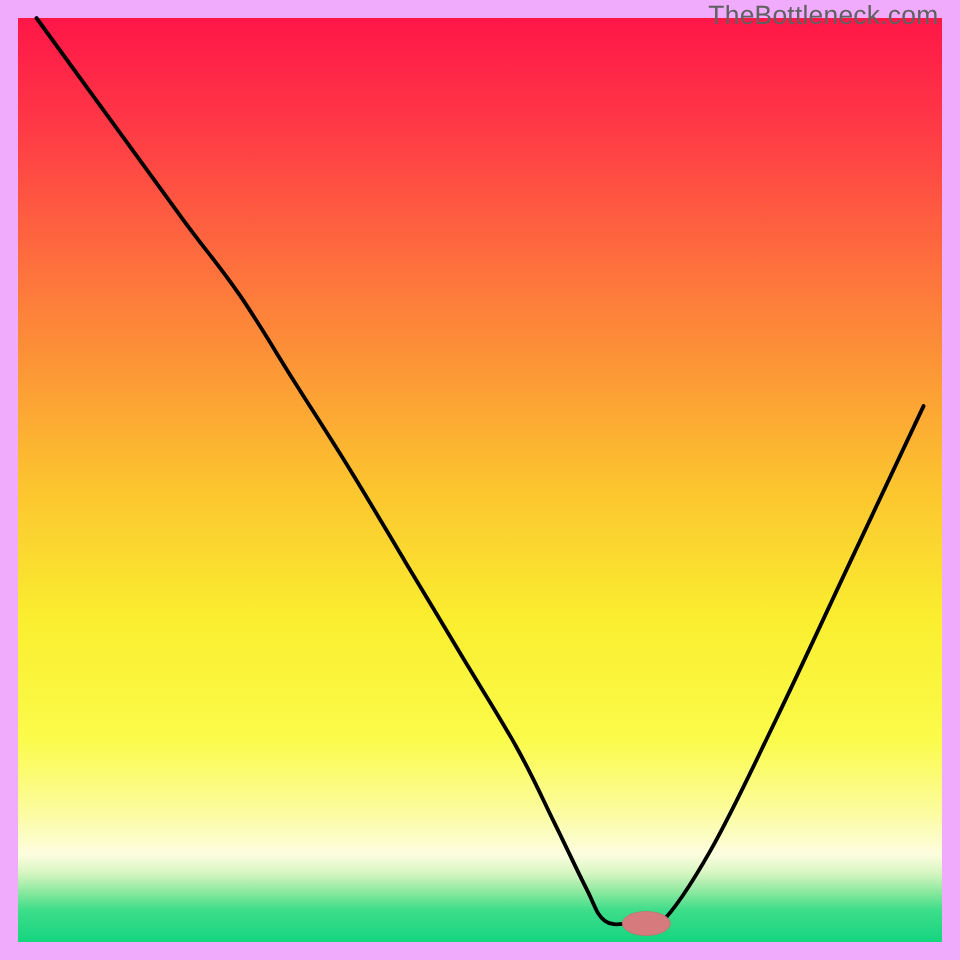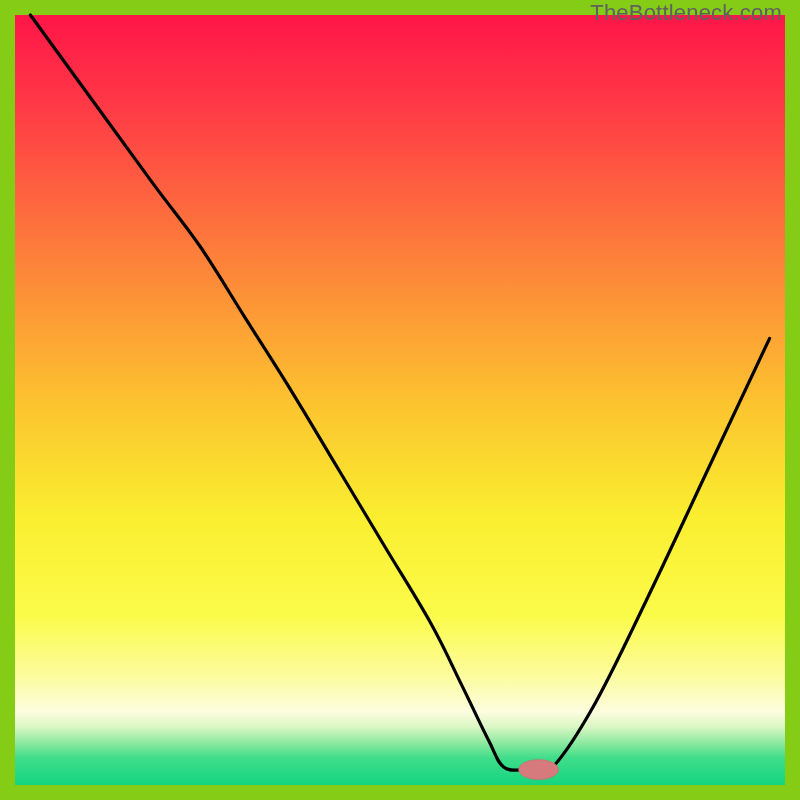--- a/index.html
+++ b/index.html
@@ -8,21 +8,21 @@
     width: 800px;
     height: 800px;
     overflow: hidden;
     background: #000;
     font-family: Arial, Helvetica, sans-serif;
   }
   .frame {
     position: relative;
     width: 800px;
     height: 800px;
-    background: #84cc16;
+    background: #f0abfc;
   }
   .watermark {
     position: absolute;
     top: 0px;
     right: 18px;
     font-size: 22px;
     font-weight: 500;
     color: #606060;
     font-family: Arial, sans-serif;
     letter-spacing: 0.2px;

